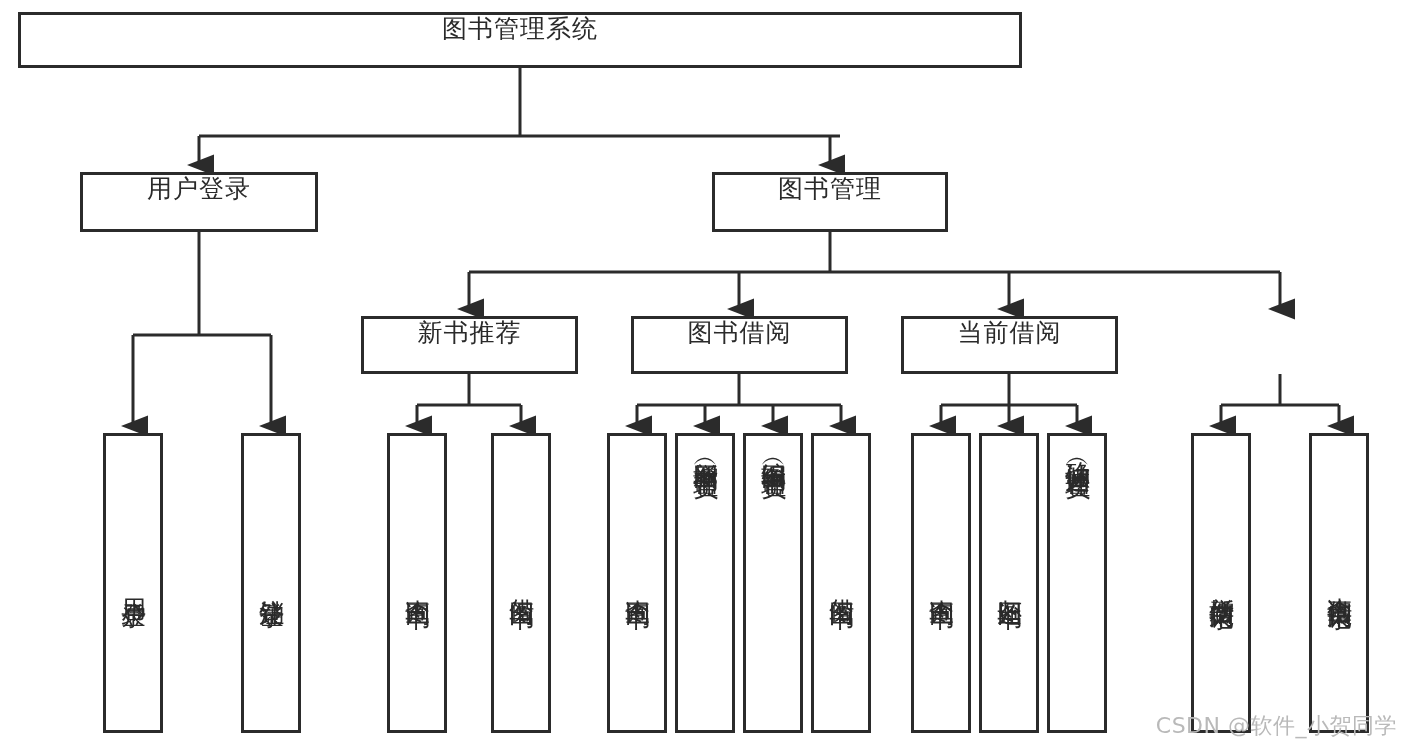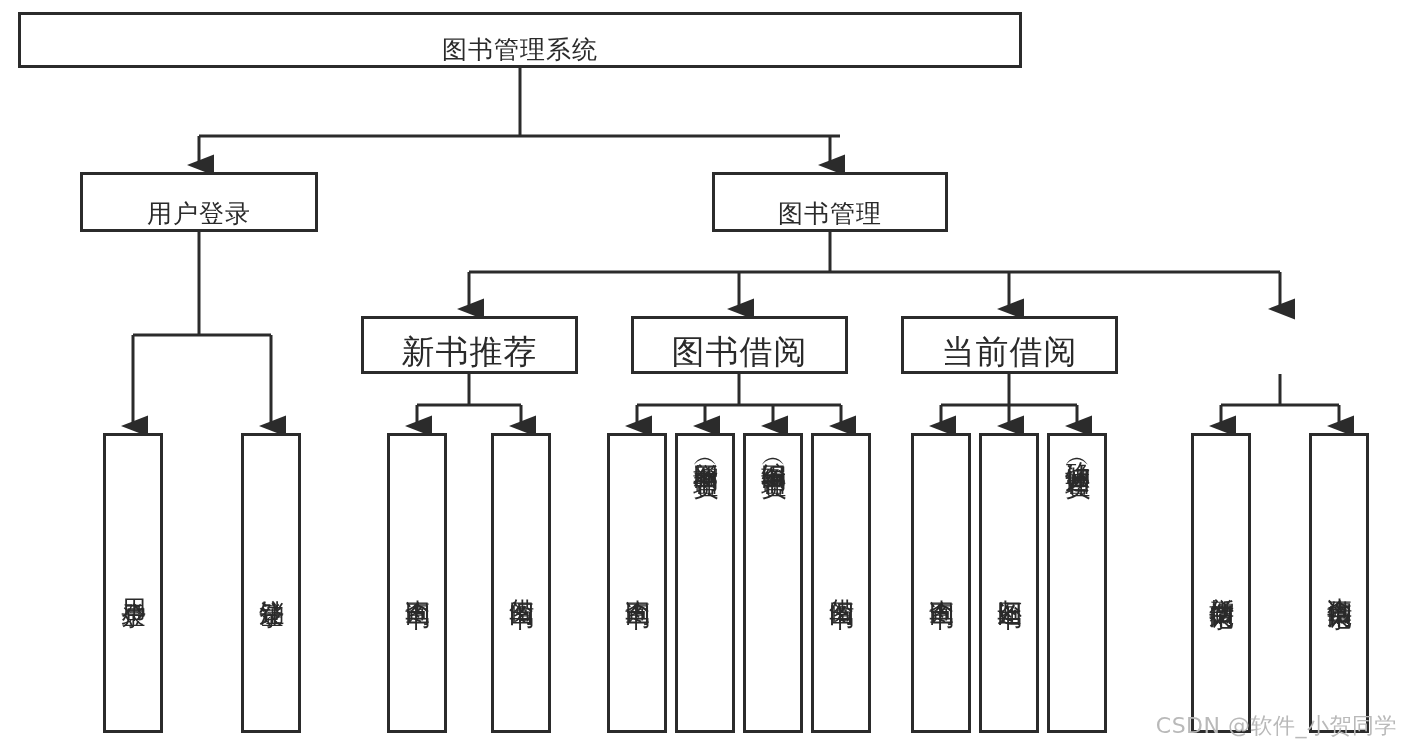--- a/index.html
+++ b/index.html
@@ -25,34 +25,34 @@
     width: 1405px;
     height: 747px;
     pointer-events: none;
   }
   .node {
     position: absolute;
     box-sizing: border-box;
     background: #ffffff;
     border: 3px solid #2b2b2b;
     display: flex;
-    align-items: flex-end;
+    align-items: flex-start;
     justify-content: center;
     color: #222222;
   }
   .node-label {
     font-size: 25px;
     line-height: 1.15;
     letter-spacing: 1px;
     white-space: nowrap;
     color: #2a2a2a;
   }
   .node.root .node-label { font-size: 25px; }
   .node.level1 .node-label { font-size: 25px; }
-  .node.level2 .node-label { font-size: 33px; }
+  .node.level2 .node-label { font-size: 25px; }
 
   .node.leaf {
     border-width: 3px;
     align-items: flex-start;
     justify-content: center;
     padding-top: 6px;
   }
   .node.leaf .node-label {
     writing-mode: vertical-rl;
     text-orientation: upright;

